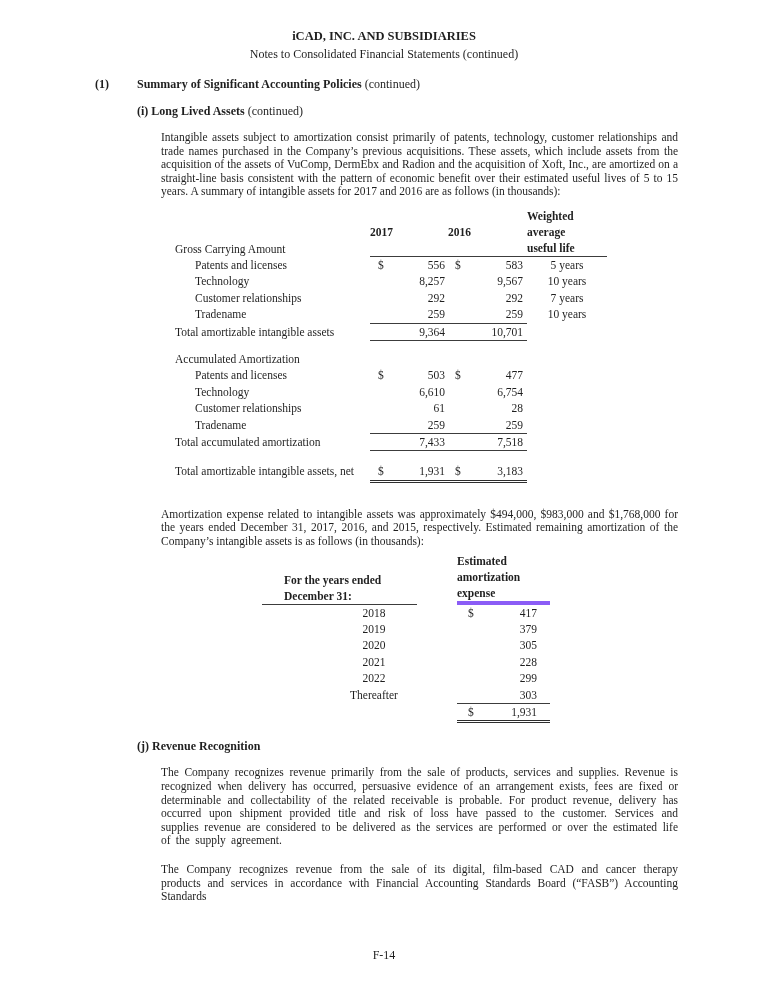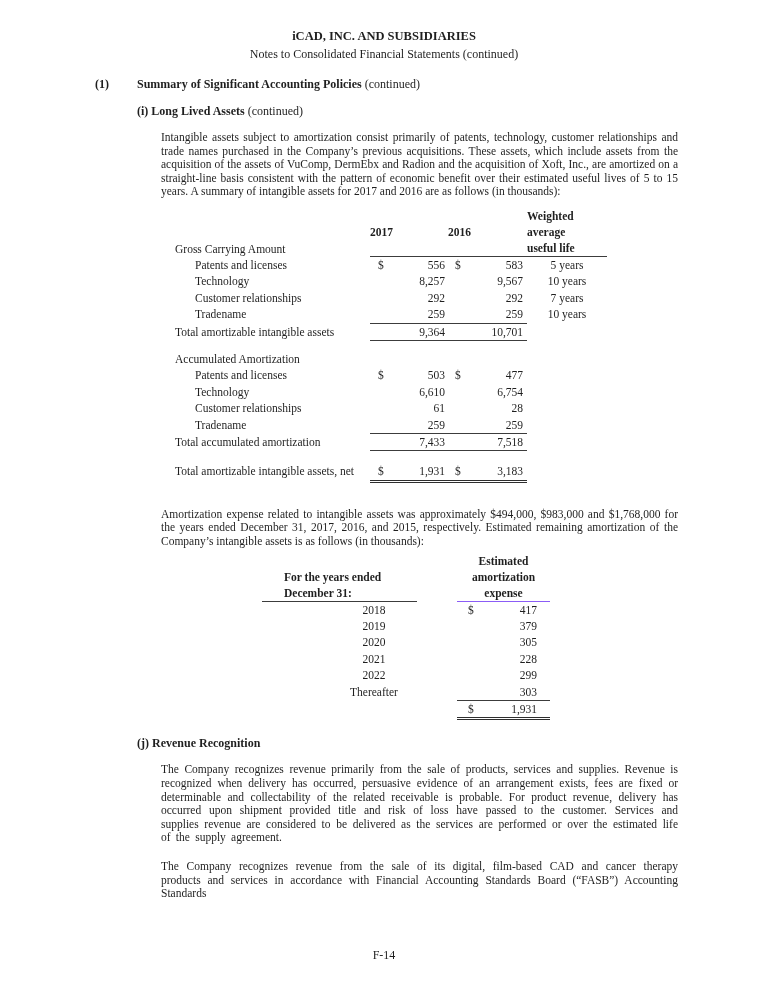--- a/index.html
+++ b/index.html
@@ -44,21 +44,21 @@
   .t1-spacer.big { height:12px; }
   .rule-s { border-bottom:1px solid #3c3c3c; }
   .rule-d { border-bottom:3px double #2e2e2e; }
 
   
   .t2 { margin:4px 0 0 125px; width:288px; }
   .t2-header { display:flex; align-items:flex-end; }
   .t2-hl { width:155px; font-weight:bold; padding-left:22px; border-bottom:1px solid #3c3c3c; }
   .t2-hl div, .t2-hr div { line-height:16px; }
   .t2-gapcol { width:40px; }
-  .t2-hr { width:93px; font-weight:bold; text-align:center; border-bottom:1px solid #8b5cf6; }
+  .t2-hr { width:93px; font-weight:bold; border-bottom:4px solid #8b5cf6; }
   .t2-row { display:flex; }
   .t2-y { width:155px; text-align:center; padding-left:69px; line-height:16.4px; }
   .t2-e { width:93px; display:flex; justify-content:space-between; padding:0 13px 0 11px; line-height:16.4px; }
 
   .footer { position:absolute; bottom:30px; left:0; width:100%; text-align:center; font-size:12px;margin-top:24px; }
 </style>
 </head>
 <body>
 
 <div class="page">

